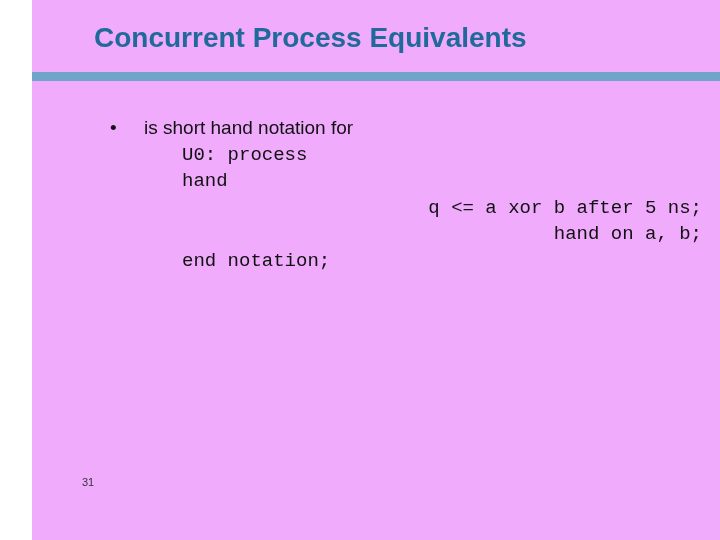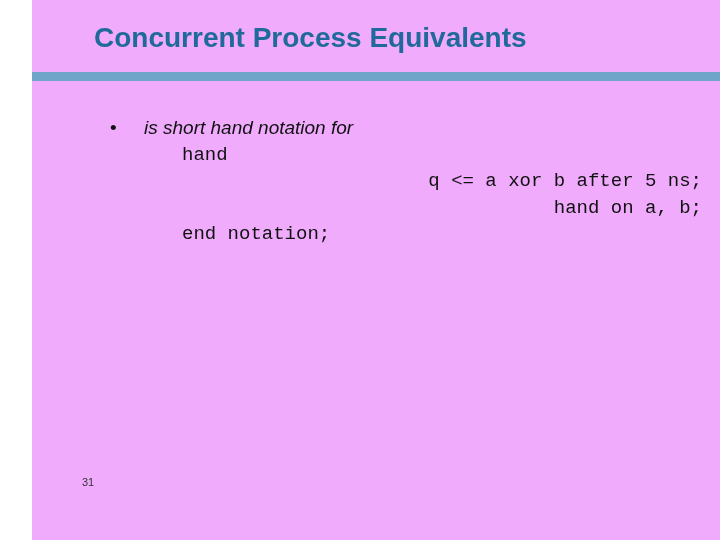--- a/index.html
+++ b/index.html
@@ -41,21 +41,21 @@
   .bullet-text {
     flex: 1;
   }
   .code {
     font-family: "Courier New", Courier, monospace;
     white-space: pre;
     font-size: 19px;
   }
   .indent1 { padding-left: 50px; }
   .indent2 { padding-left: 90px; text-align: right; }
-  .shorthand { padding-left: 12px; font-style: italic; }
+  .shorthand { padding-left: 12px; }
   .page-num {
     position: absolute;
     left: 50px;
     bottom: 52px;
     font-size: 11px;
     color: #333333;
   }
 </style>
 </head>
 <body>
@@ -67,20 +67,21 @@
   </div>
 
   <div class="hr-bar"></div>
 
   <div class="content">
 
     <div class="bullet-row">
       <div class="bullet-mark">•</div>
       <div class="bullet-text">
         <div class="shorthand">is short hand notation for</div>
+        <div class="code indent1">U0: process</div>
         <div class="code indent1">hand</div>
         <div class="code indent2">q &lt;= a xor b after 5 ns;</div>
         <div class="code indent2">hand on a, b;</div>
         <div class="code indent1">end notation;</div>
       </div>
     </div>
 
   </div>
 
   <div class="page-num">31</div>

